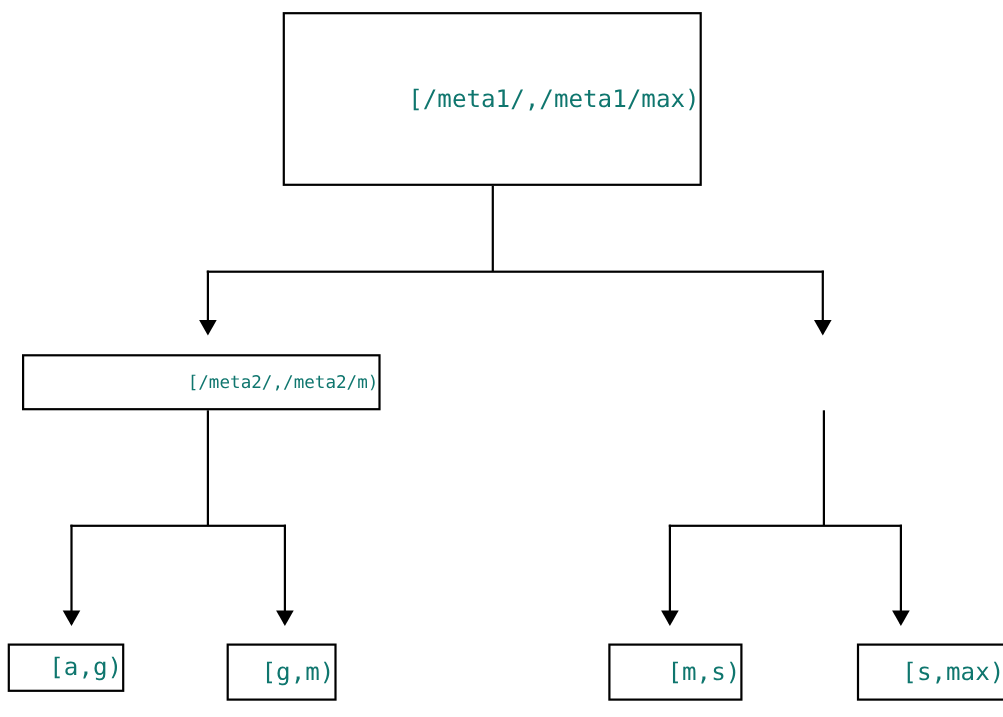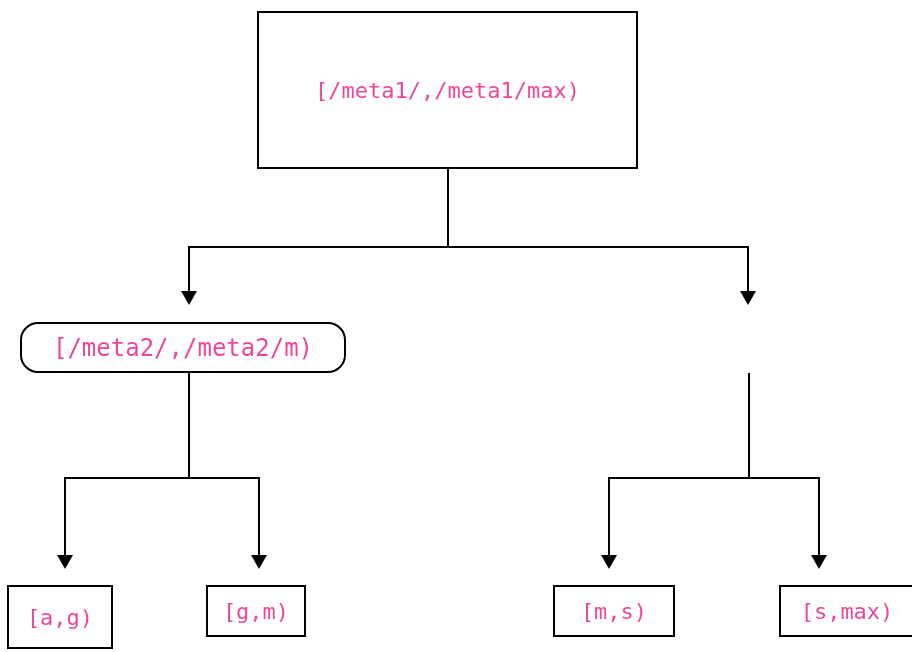--- a/index.html
+++ b/index.html
@@ -15,31 +15,30 @@
     overflow: hidden;
     font-family: "DejaVu Sans Mono", "Liberation Mono", monospace;
   }
   .node {
     position: absolute;
     box-sizing: border-box;
     border: 2px solid #000000;
     background: #ffffff;
     display: flex;
     align-items: center;
-    justify-content: center;
-    color: #ec4899;
+    justify-content: flex-end;
+    color: #0f766e;
     font-family: "DejaVu Sans Mono", "Liberation Mono", monospace;
     white-space: pre;
   }
   .node-root {
     font-size: 22px;
   }
   .node-mid {
-    font-size: 24px;
-    border-radius: 18px;
+    font-size: 16px;
   }
   .node-leaf {
     font-size: 22px;
   }
   
   .vline {
     position: absolute;
     background: #000000;
     width: 2px;
   }
@@ -85,21 +84,21 @@
   <div class="vline" style="left:258px; top:477px; height:90px;"></div>
   <div class="arrowhead" style="left:251px; top:555px;"></div>
 
   <div class="vline" style="left:748px; top:373px; height:105px;"></div>
   <div class="hline" style="left:608px; top:477px; width:212px;"></div>
   <div class="vline" style="left:608px; top:477px; height:90px;"></div>
   <div class="arrowhead" style="left:601px; top:555px;"></div>
   <div class="vline" style="left:818px; top:477px; height:90px;"></div>
   <div class="arrowhead" style="left:811px; top:555px;"></div>
 
-  <div class="node node-leaf" style="left:7px; top:585px; width:106px; height:64px;">
+  <div class="node node-leaf" style="left:7px; top:585px; width:106px; height:44px;">
     <span>[a,g)</span>
   </div>
 
   <div class="node node-leaf" style="left:206px; top:585px; width:100px; height:52px;">
     <span>[g,m)</span>
   </div>
 
   <div class="node node-leaf" style="left:553px; top:585px; width:122px; height:52px;">
     <span>[m,s)</span>
   </div>

